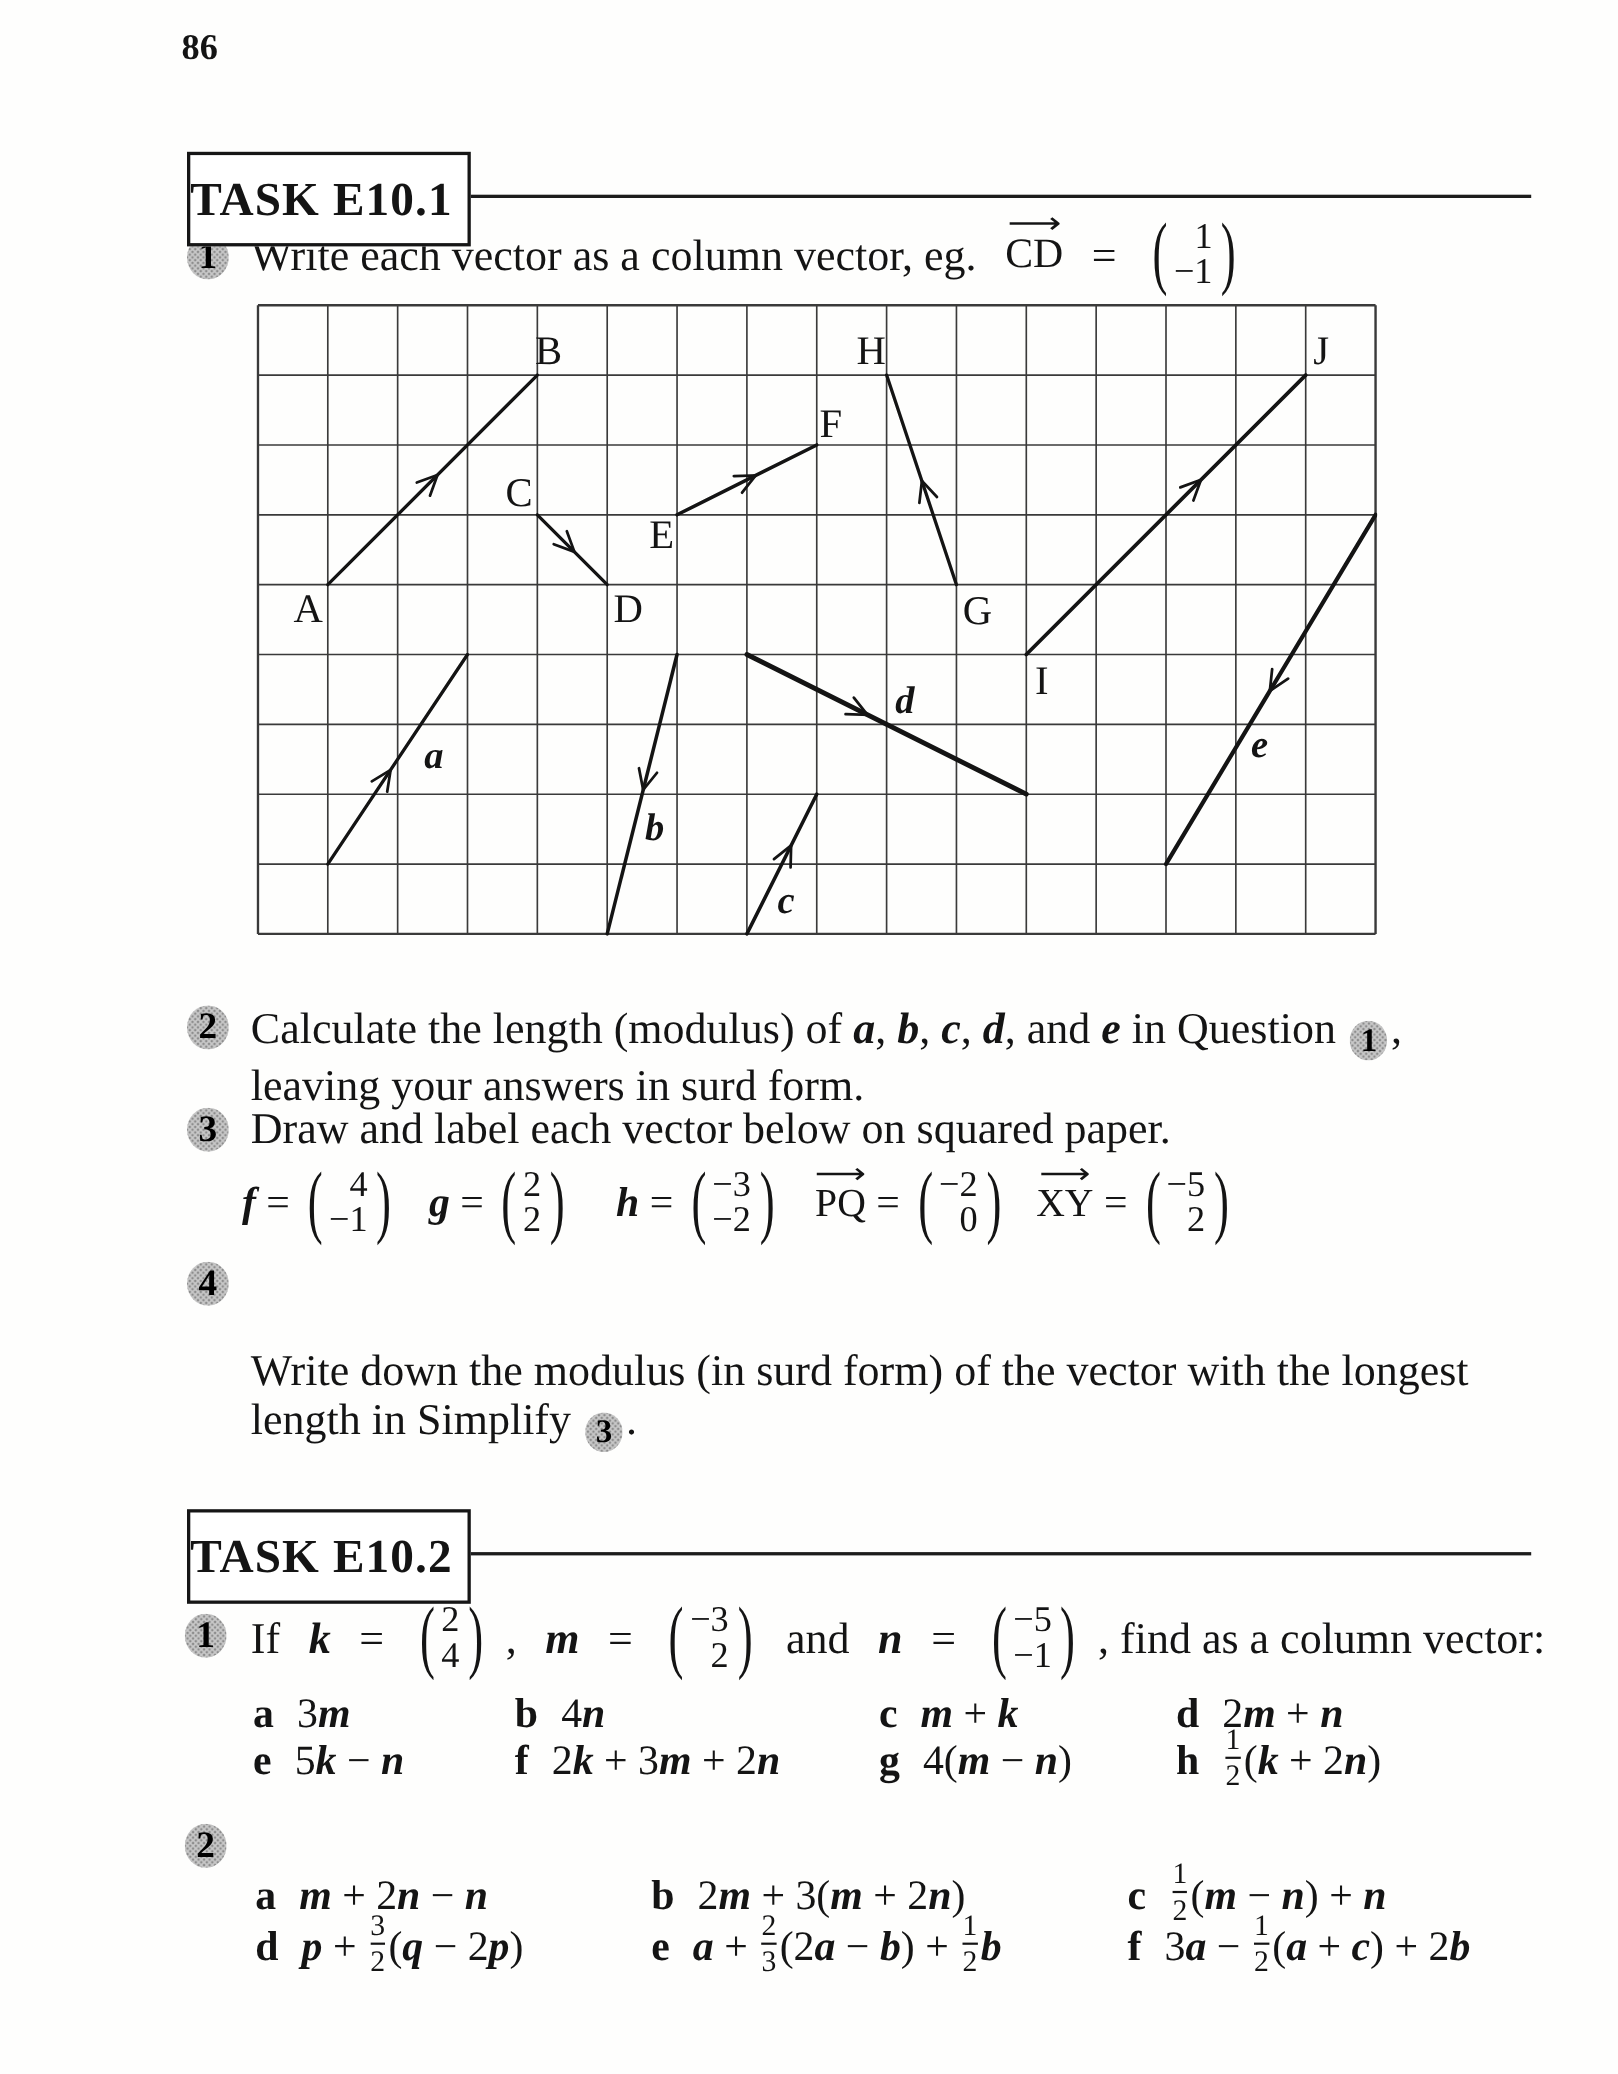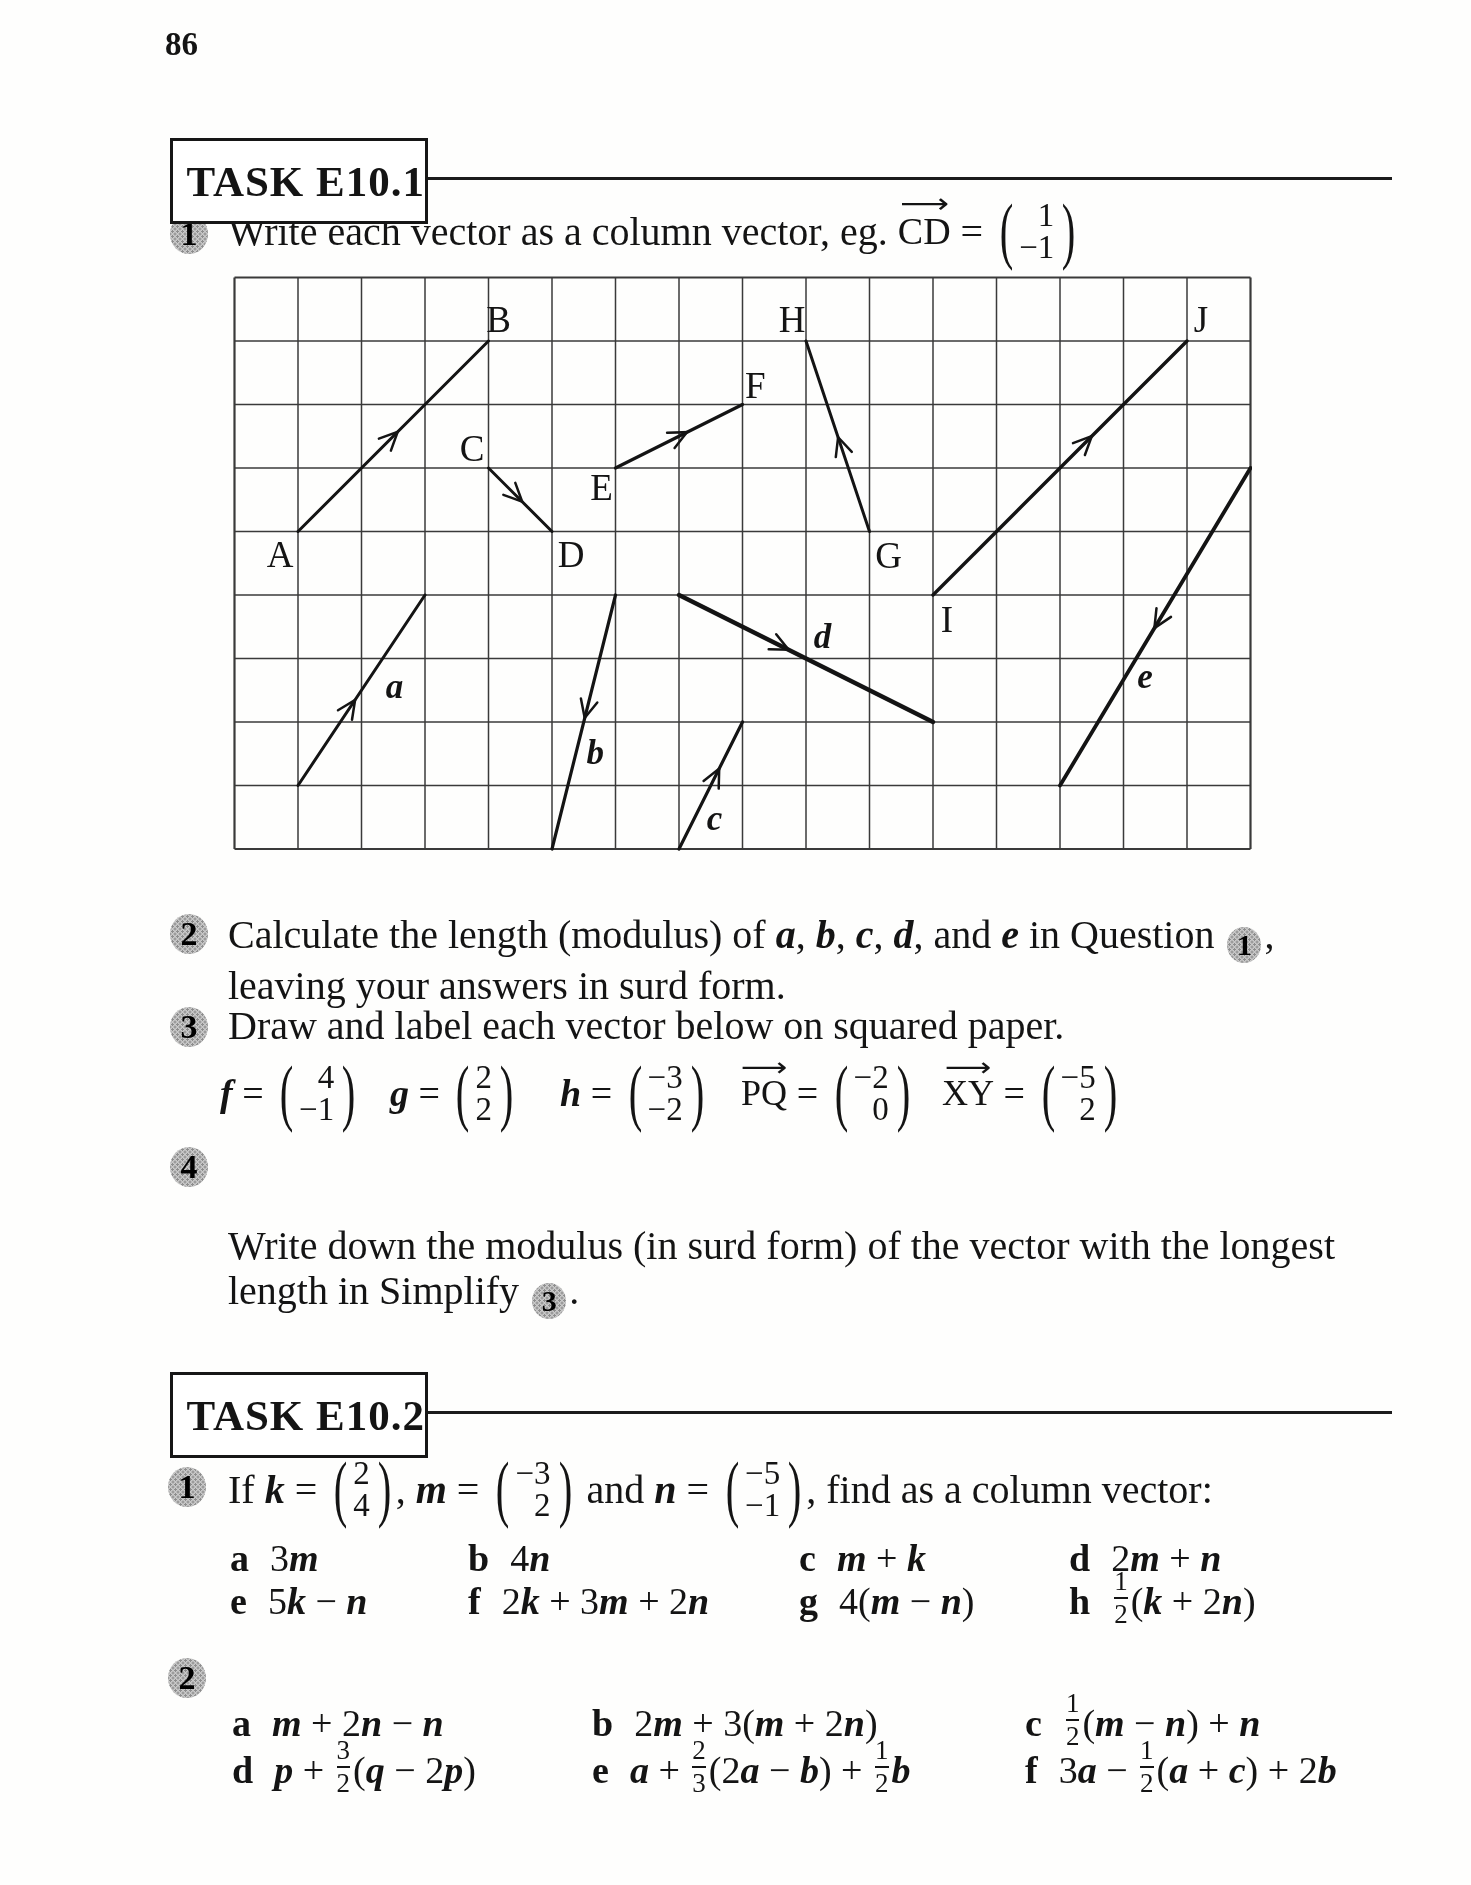--- a/index.html
+++ b/index.html
@@ -6,21 +6,21 @@
   body { background:#e8e8e8; }
   .page {
     position:relative; width:1471px; height:1885px; margin:0 auto;
     background:#fefefd; color:#141414; overflow:hidden;
     font-family:"Liberation Serif","DejaVu Serif",serif;
     padding-left:28px;
   }
   .pageno { position:absolute; left:165px; top:26px; font-size:33px; font-weight:bold; }
   .taskbox {
     position:absolute; border:3px solid #161616; background:#fff;
-    display:flex; align-items:center; justify-content:flex-end;
+    display:flex; align-items:center; justify-content:flex-start;
     font-size:43px; font-weight:bold; letter-spacing:1px; z-index:2;
   }
   #task1-box { left:170px; top:138px; width:252px; height:80px; }
   #task2-box { left:170px; top:1372px; width:252px; height:80px; }
   .rule { position:absolute; height:3px; background:#1c1c1c; }
   #rule1 { left:422px; top:177px; width:970px; }
   #rule2 { left:422px; top:1411px; width:970px; }
 
   .qnum {
     position:absolute; width:38px; height:40px; border-radius:50%;
@@ -41,21 +41,21 @@
   .qref {
     display:inline-flex; width:34px; height:36px; border-radius:50%;
     align-items:center; justify-content:center; font-size:30px; font-weight:bold;
     vertical-align:-7px; margin:0 3px; color:#000;
     background-color:#c9c9c9;
     background-image:radial-gradient(#8d8d8d 1.1px, transparent 1.4px),
                      radial-gradient(#8d8d8d 1.1px, transparent 1.4px);
     background-size:5px 5px; background-position:0 0, 2.5px 2.5px;
   }
 
-  .line { position:absolute; font-size:40px; line-height:45px; }
+  .line { position:absolute; font-size:40px; line-height:45px;gap:16px; }
   .flexline { display:flex; align-items:center; }
   .flexline > span { white-space:pre; }
   #q1-line  { left:228px; top:188px; height:86px; }
   #q2-lines { left:228px; top:912px; width:1240px; }
   #q3-text  { left:228px; top:1003px; }
   #q4-lines { left:228px; top:1176px; width:1240px;margin-top:47px; }
   #t2q1-line{ left:228px; top:1446px; height:86px; font-size:40px; }
   #t2q2-text{ left:228px; top:1653px; font-size:39px; }
 
   .bv { font-weight:bold; font-style:italic; }

